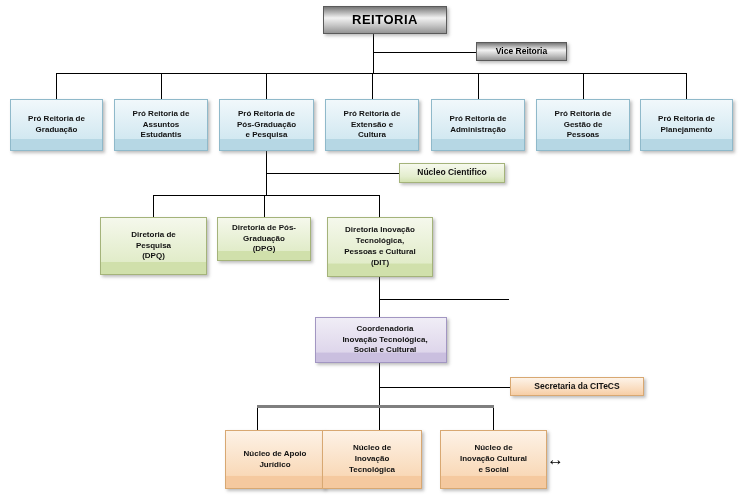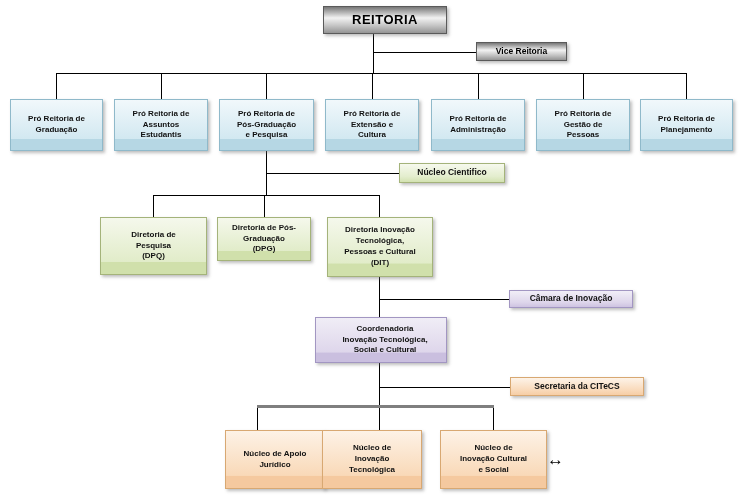--- a/index.html
+++ b/index.html
@@ -123,21 +123,20 @@
 Pesquisa
 (DPQ)</div>
   <div class="node green" style="left:217px;top:217px;width:94px;height:44px;">Diretoria de Pós-
 Graduação
 (DPG)</div>
   <div class="node green" style="left:327px;top:217px;width:106px;height:60px;">Diretoria Inovação
 Tecnológica,
 Pessoas e Cultural
 (DIT)</div>
 
-  <div class="node lavender-tag tag" style="left:509px;top:290px;width:124px;height:18px;">Câmara de Inovação</div>
 
   <div class="node lavender" style="left:315px;top:317px;width:132px;height:46px;">Coordenadoria
 Inovação Tecnológica,
 Social e Cultural</div>
 
   <div class="node orange-tag tag" style="left:510px;top:377px;width:134px;height:19px;">Secretaria da CITeCS</div>
 
   <div class="node orange" style="left:207px;top:430px;width:100px;height:59px;margin-left:18px;">Núcleo de Apoio
 Jurídico</div>
   <div class="node orange" style="left:322px;top:430px;width:100px;height:59px;">Núcleo de

